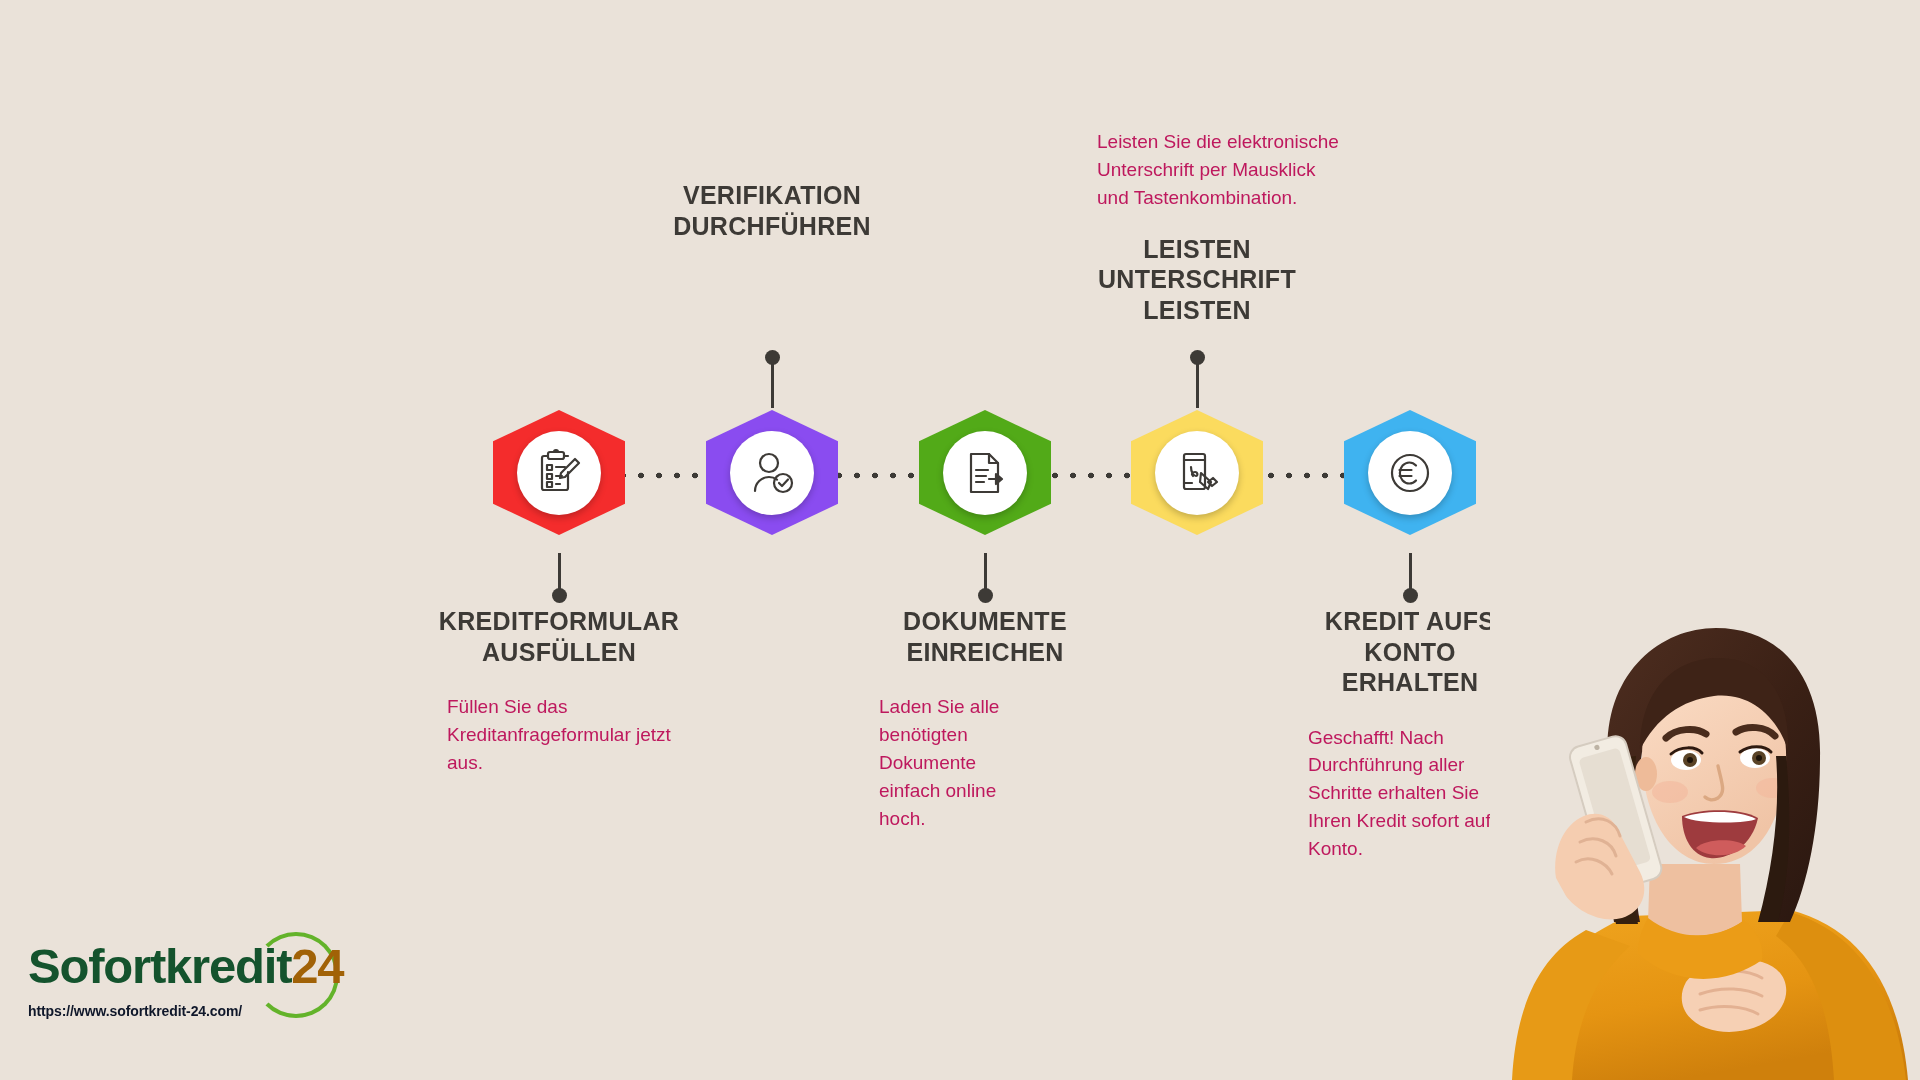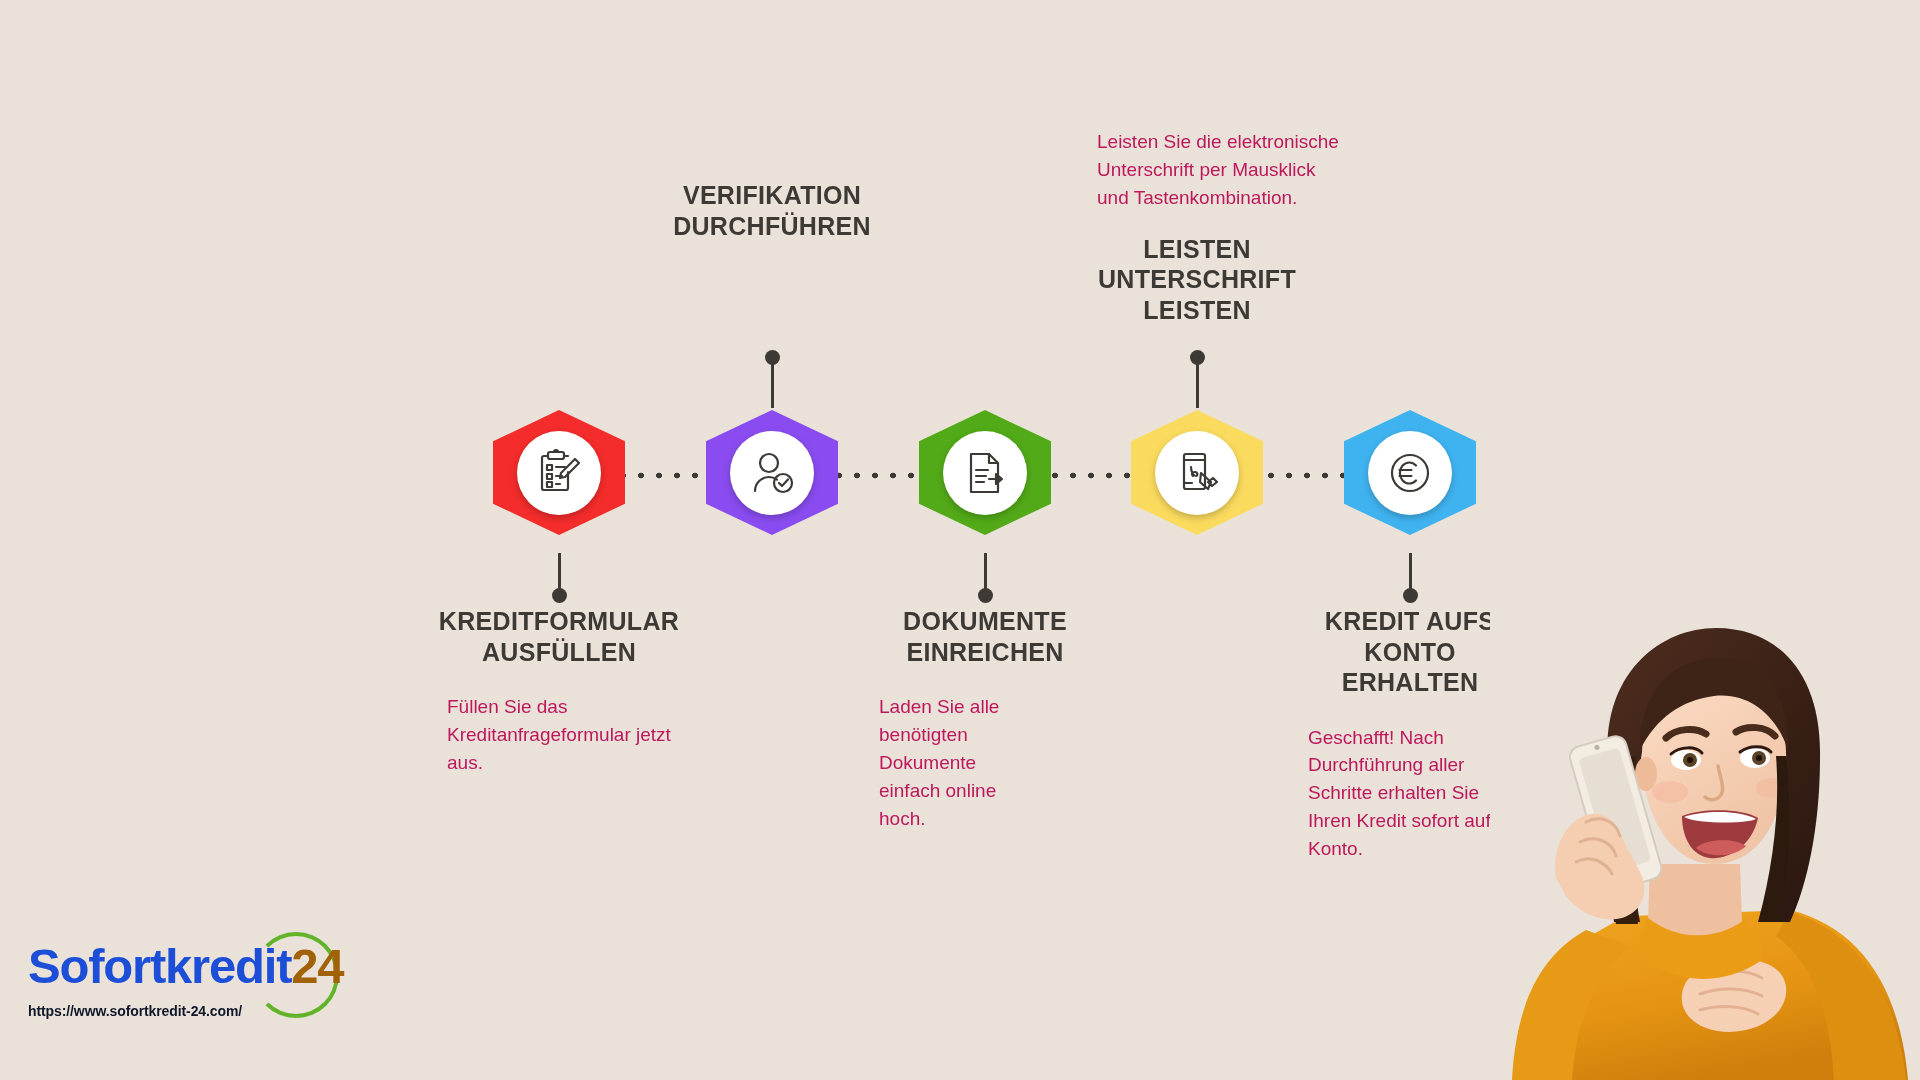--- a/index.html
+++ b/index.html
@@ -138,21 +138,21 @@
   }
   .logo-mark {
     position: relative;
     font-size: 49px;
     font-weight: bold;
     letter-spacing: -1.2px;
     line-height: 1;
     white-space: nowrap;
     padding-top: 12px;
   }
-  .logo-a { color: #1d4ed8; margin-top: 16px; }
+  .logo-a { color: #14532d; margin-top: 16px; }
   .logo-b { color: #a16207; }
   .logo-ring {
     position: absolute;
     left: 225px;
     top: 2px;
     width: 86px;
     height: 86px;
     border: 4px solid #63b32a;
     border-radius: 50%;
     border-left-color: transparent;

